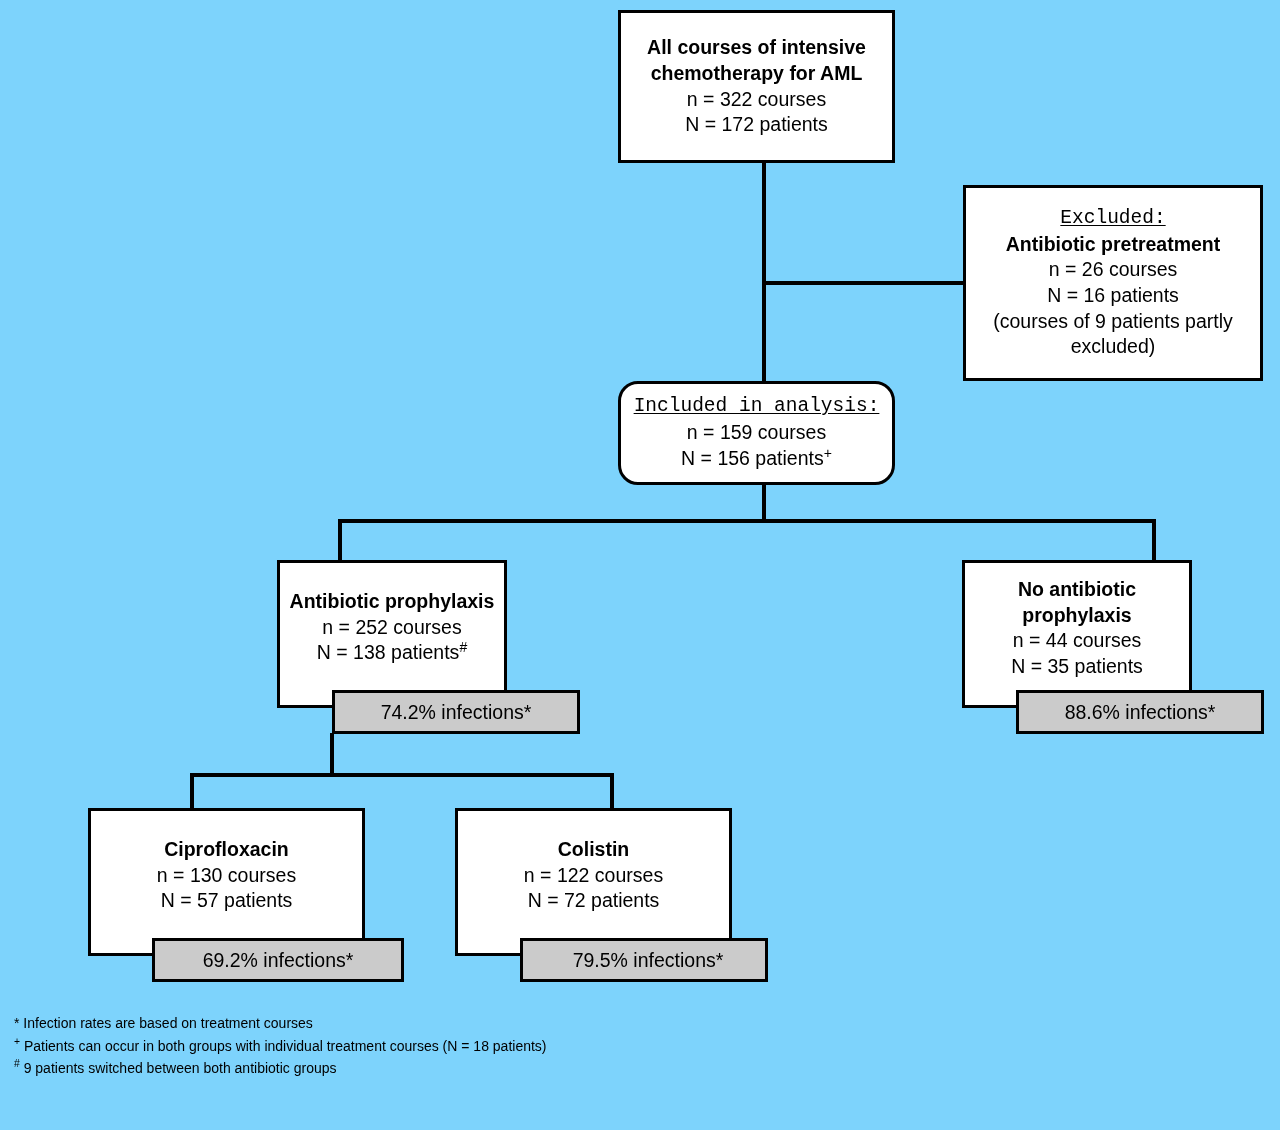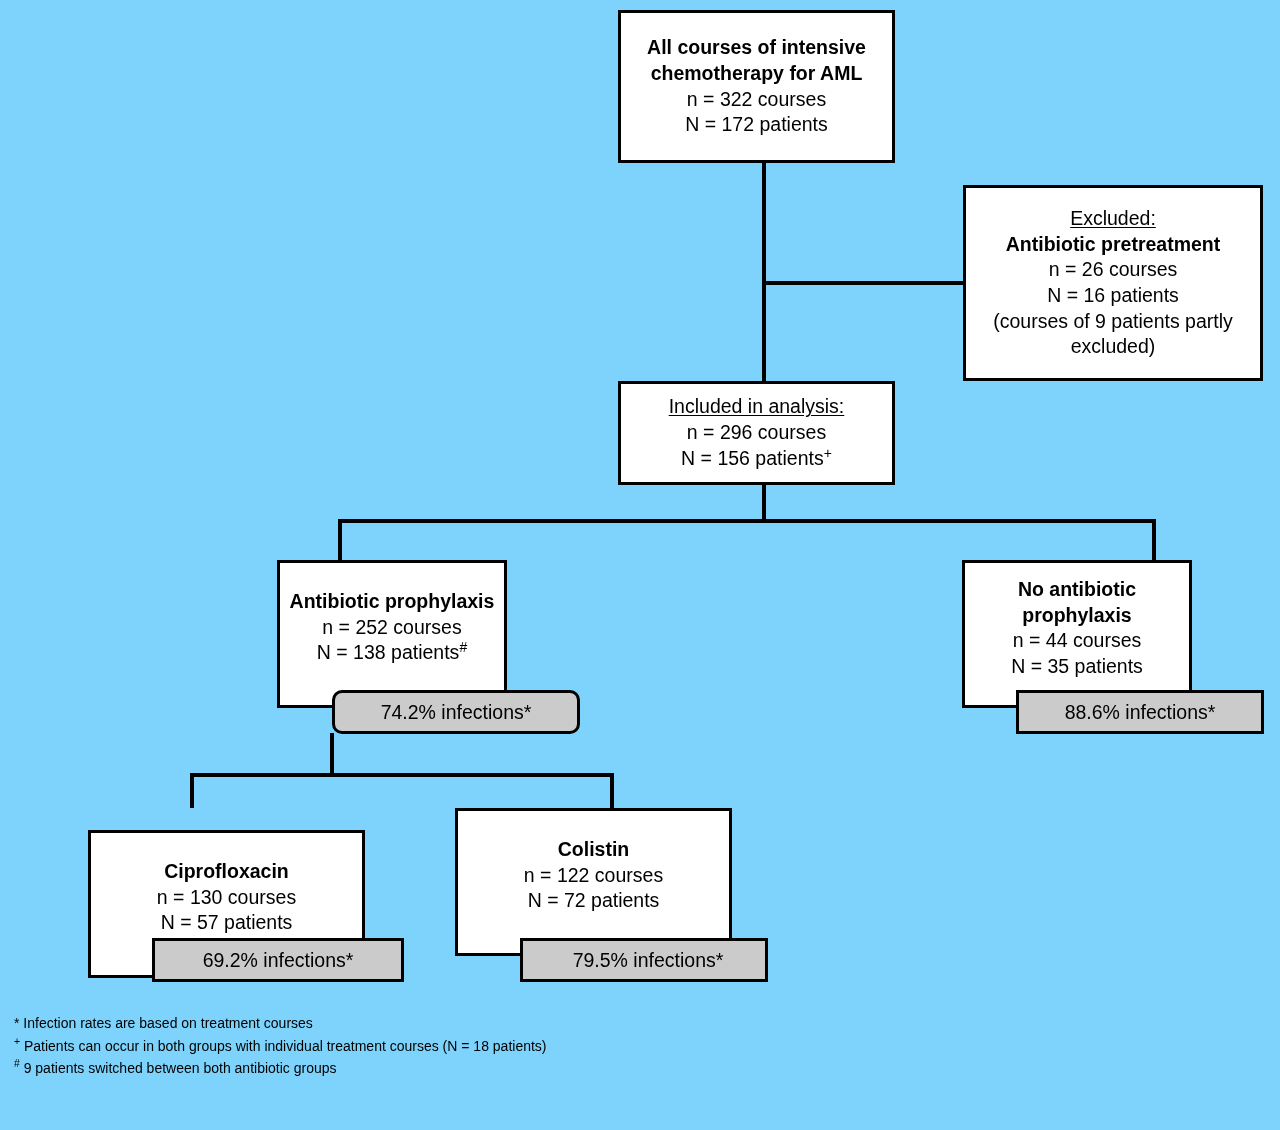--- a/index.html
+++ b/index.html
@@ -40,20 +40,21 @@
     font-size: 19.5px;
     z-index: 5;
   }
   .node .ttl {
     font-weight: bold;
   }
   .node .ttl.underline {
     font-weight: normal;
     text-decoration: underline;
     text-underline-offset: 2px;
+    font-family: Liberation Mono, monospace;
   }
   .node .ln { white-space: nowrap; }
 
   .gray {
     position: absolute;
     box-sizing: border-box;
     border: 3px solid #000000;
     background: #cbcbcb;
     display: flex;
     align-items: center;
@@ -120,46 +121,46 @@
 
   <div class="node" style="left:963px; top:185px; width:300px; height:196px;">
     <div class="ln ttl underline">Excluded:</div>
     <div class="ln ttl">Antibiotic pretreatment</div>
     <div class="ln">n = 26 courses</div>
     <div class="ln">N = 16 patients</div>
     <div class="ln">(courses of 9 patients partly</div>
     <div class="ln">excluded)</div>
   </div>
 
-  <div class="node" style="left:618px; top:381px; width:277px; height:104px;">
+  <div class="node" style="left:618px; top:381px; width:277px; height:104px;border-radius:20px;">
     <div class="ln ttl underline">Included in analysis:</div>
-    <div class="ln">n = 296 courses</div>
+    <div class="ln">n = 159 courses</div>
     <div class="ln"><span>N = 156 patients</span><sup>+</sup></div>
   </div>
 
   <div class="node" style="left:277px; top:560px; width:230px; height:148px; justify-content:flex-start; padding-top:26px;align-items:center;">
     <div class="ln ttl">Antibiotic prophylaxis</div>
     <div class="ln">n = 252 courses</div>
     <div class="ln"><span>N = 138 patients</span><sup>#</sup></div>
   </div>
-  <div class="gray" style="left:332px; top:690px; width:248px; height:44px;border-radius:10px;">
+  <div class="gray" style="left:332px; top:690px; width:248px; height:44px;">
     <span>74.2% infections*</span>
   </div>
 
   <div class="node" style="left:962px; top:560px; width:230px; height:148px; justify-content:flex-start; padding-top:14px;">
     <div class="ln ttl">No antibiotic</div>
     <div class="ln ttl">prophylaxis</div>
     <div class="ln">n = 44 courses</div>
     <div class="ln">N = 35 patients</div>
   </div>
   <div class="gray" style="left:1016px; top:690px; width:248px; height:44px;">
     <span>88.6% infections*</span>
   </div>
 
-  <div class="node" style="left:88px; top:808px; width:277px; height:148px; justify-content:flex-start; padding-top:26px;margin-top:22px;">
+  <div class="node" style="left:88px; top:808px; width:277px; height:148px; justify-content:flex-start; padding-top:26px;">
     <div class="ln ttl">Ciprofloxacin</div>
     <div class="ln">n = 130 courses</div>
     <div class="ln">N = 57 patients</div>
   </div>
   <div class="gray" style="left:152px; top:938px; width:252px; height:44px;">
     <span>69.2% infections*</span>
   </div>
 
   <div class="node" style="left:455px; top:808px; width:277px; height:148px; justify-content:flex-start; padding-top:26px;">
     <div class="ln ttl">Colistin</div>

